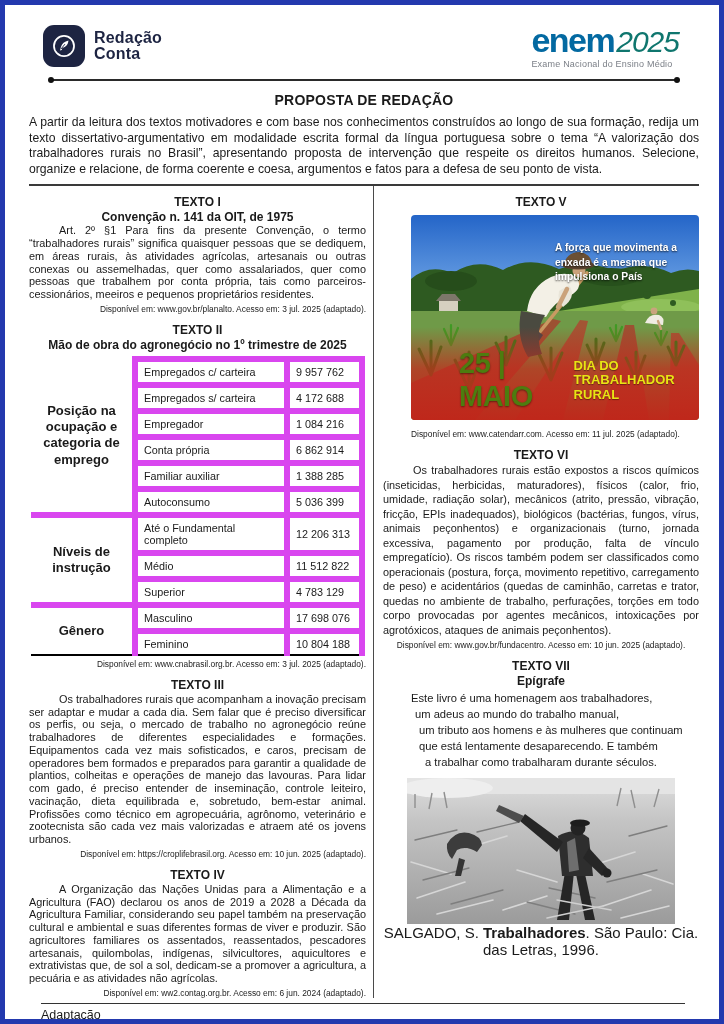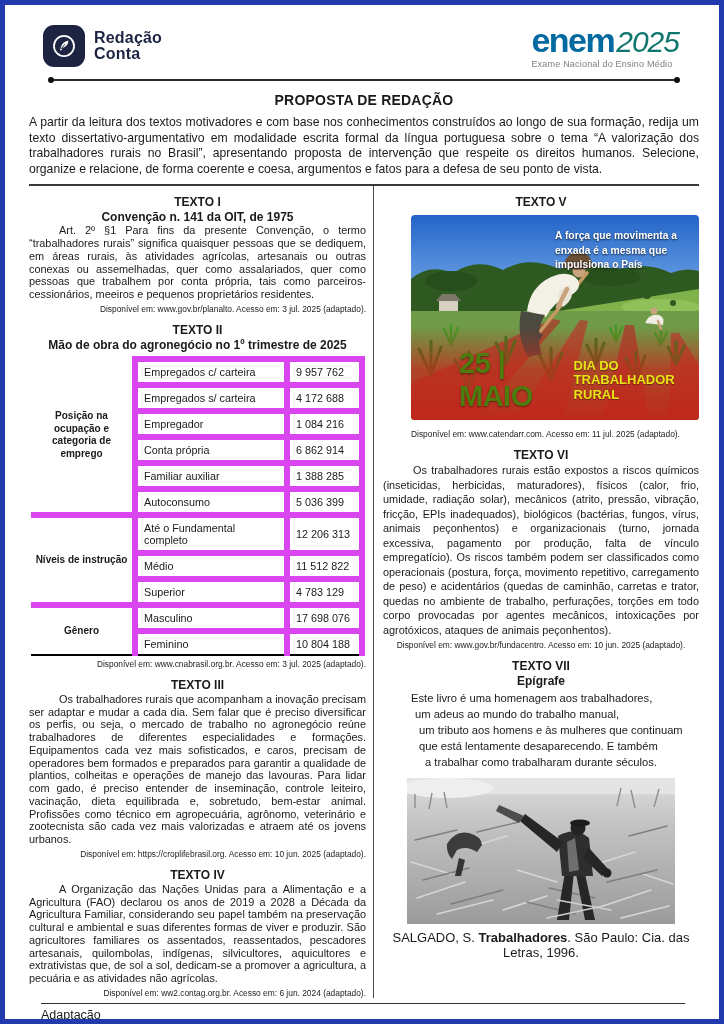--- a/index.html
+++ b/index.html
@@ -50,46 +50,46 @@
   .body-text { font-size:10.9px; line-height:1.17; text-align:justify; text-indent:30px; }
   .body-text.airy { line-height:1.33; }
   .source { font-size:8.4px; text-align:right; margin-top:3px; color:#222; }
   .source.left { text-align:left; }
   .source.center { text-align:center; }
 
   
   .agro-table { border-collapse:collapse; width:99%; margin:4px 0 0 2px; font-size:10.8px; }
   .agro-table td { border:6px solid #d946ef; padding:4px 6px; vertical-align:middle; background:#fff; }
   .agro-table td.group {
-    font-weight:bold; text-align:center; font-size:10px; line-height:1.25;
+    font-weight:bold; text-align:center; font-size:13px; line-height:1.25;
     border-left:none; width:104px; padding:2px 4px;
   }
   .agro-table td.g1 { border-top:none; }
   .agro-table td.item { width:152px; }
   .agro-table td.val { }
   .agro-table tr.gsep td { border-top:2.5px solid #000; }
   .agro-table tr.last td, .agro-table td.glast { border-bottom:2.5px solid #000; }
 
   
   .promo-wrap { width:288px; margin:6px 0 0 auto; }
   .promo { position:relative; width:288px; height:205px; border-radius:4px; overflow:hidden; }
   .promo svg { position:absolute; inset:0; display:block; }
   .promo-slogan {
-    position:absolute; top:14px; right:12px; width:132px;
+    position:absolute; top:26px; right:12px; width:132px;
     color:#fff; font-weight:bold; font-size:10.3px; line-height:1.4;
     text-shadow:0 1px 2px rgba(0,0,0,.75);
   }
   .promo-bottom { position:absolute; left:48px; bottom:7px; display:flex; align-items:center; gap:8px; }
   .promo-date { color:#4d7c0f; font-weight:bold; font-size:29px; letter-spacing:-.5px; text-shadow:0 1px 2px rgba(0,0,0,.45); }
   .promo-label { color:#e9e414; font-weight:bold; font-size:13px; line-height:1.1; text-shadow:0 1px 1px rgba(0,0,0,.4); }
 
   
   .epigraph { margin:3px 0 0 28px; font-size:11.2px; line-height:1.42; }
   .bw-photo { display:block; width:268px; height:146px; margin:7px auto 0 auto; }
-  .caption { text-align:center; font-size:13px; margin-top:6px; }
+  .caption { text-align:center; font-size:15px; }
   .caption b { font-weight:bold; }
 
   
   .footer-rule { height:1.5px; background:#333; margin:5px 14px 0 12px; }
   .footer-label { font-size:12.5px; margin:4px 0 0 12px; }
 </style>
 </head>
 <body>
 
 <div class="page">

